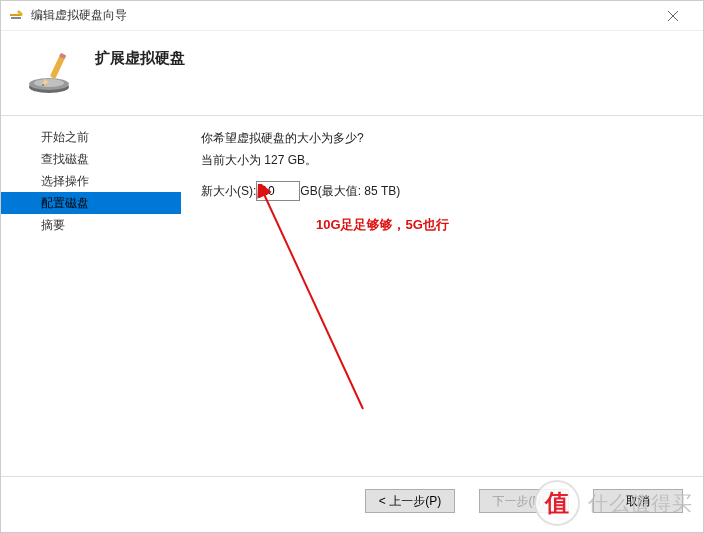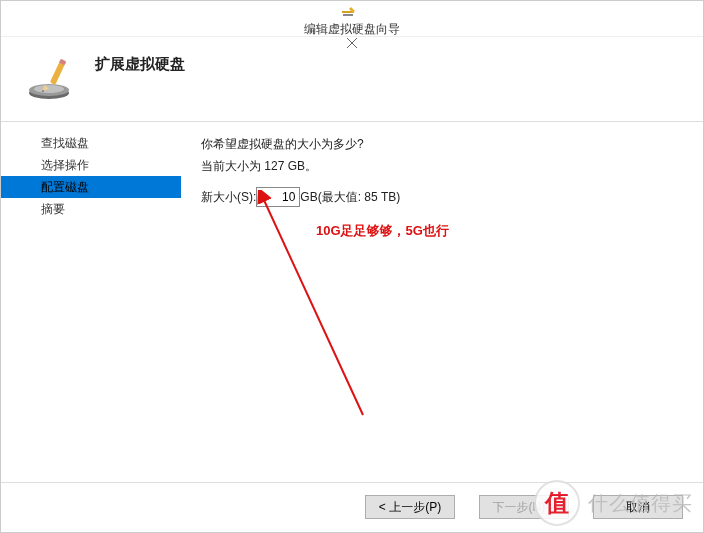--- a/index.html
+++ b/index.html
@@ -13,27 +13,26 @@
       position: relative;
     }
     .window {
       width: 100%;
       height: 100%;
       border: 1px solid #ccc;
       background: #fff;
       position: relative;
     }
     .titlebar {
-      height: 36px;
-      display: flex;
-      align-items: center;
-      padding: 4px 8px;
+      height: 30px;
+      display: flex;
+      align-items: center;
+      padding: 12px 8px;
       background: #fff;
       border-bottom: 1px solid #eee;
-      flex-direction: column;
     }
     .titlebar-icon {
       width: 16px;
       height: 16px;
       margin-right: 6px;
       display: flex;
       align-items: center;
       justify-content: center;
     }
     .titlebar-title {
@@ -100,21 +99,21 @@
     .size-row {
       display: flex;
       align-items: center;
       margin-top: 10px;
     }
     .size-label { color: #222; }
     .size-input {
       width: 44px;
       height: 20px;
       border: 1px solid #888;
-      text-align: right;
+      text-align: left;
       padding: 0 4px;
       font-size: 12px;
       font-family: inherit;
     }
     .size-unit { color: #222; }
     .size-max { color: #222; }
     .footer-section {
       border-top: 1px solid #ddd;
       padding: 12px 20px;
       display: flex;
@@ -212,20 +211,21 @@
         <polygon points="18,30 22,34 15,36" fill="#f4d090"></polygon>
         <polygon points="15,36 17,35 16,37" fill="#333"></polygon>
         <rect x="28" y="4" width="6" height="4" rx="1" transform="rotate(25 31 17)" fill="#d48080"></rect>
       </svg>
     </div>
     <div class="header-title">扩展虚拟硬盘</div>
   </div>
 
   <div class="body-section">
     <div class="sidebar">
+      <div class="sidebar-item">开始之前</div>
       <div class="sidebar-item">查找磁盘</div>
       <div class="sidebar-item">选择操作</div>
       <div class="sidebar-item active">配置磁盘</div>
       <div class="sidebar-item">摘要</div>
     </div>
 
     <div class="content">
       <div class="content-text">你希望虚拟硬盘的大小为多少?</div>
       <div class="content-text">当前大小为 127 GB。</div>
       <div class="size-row">

